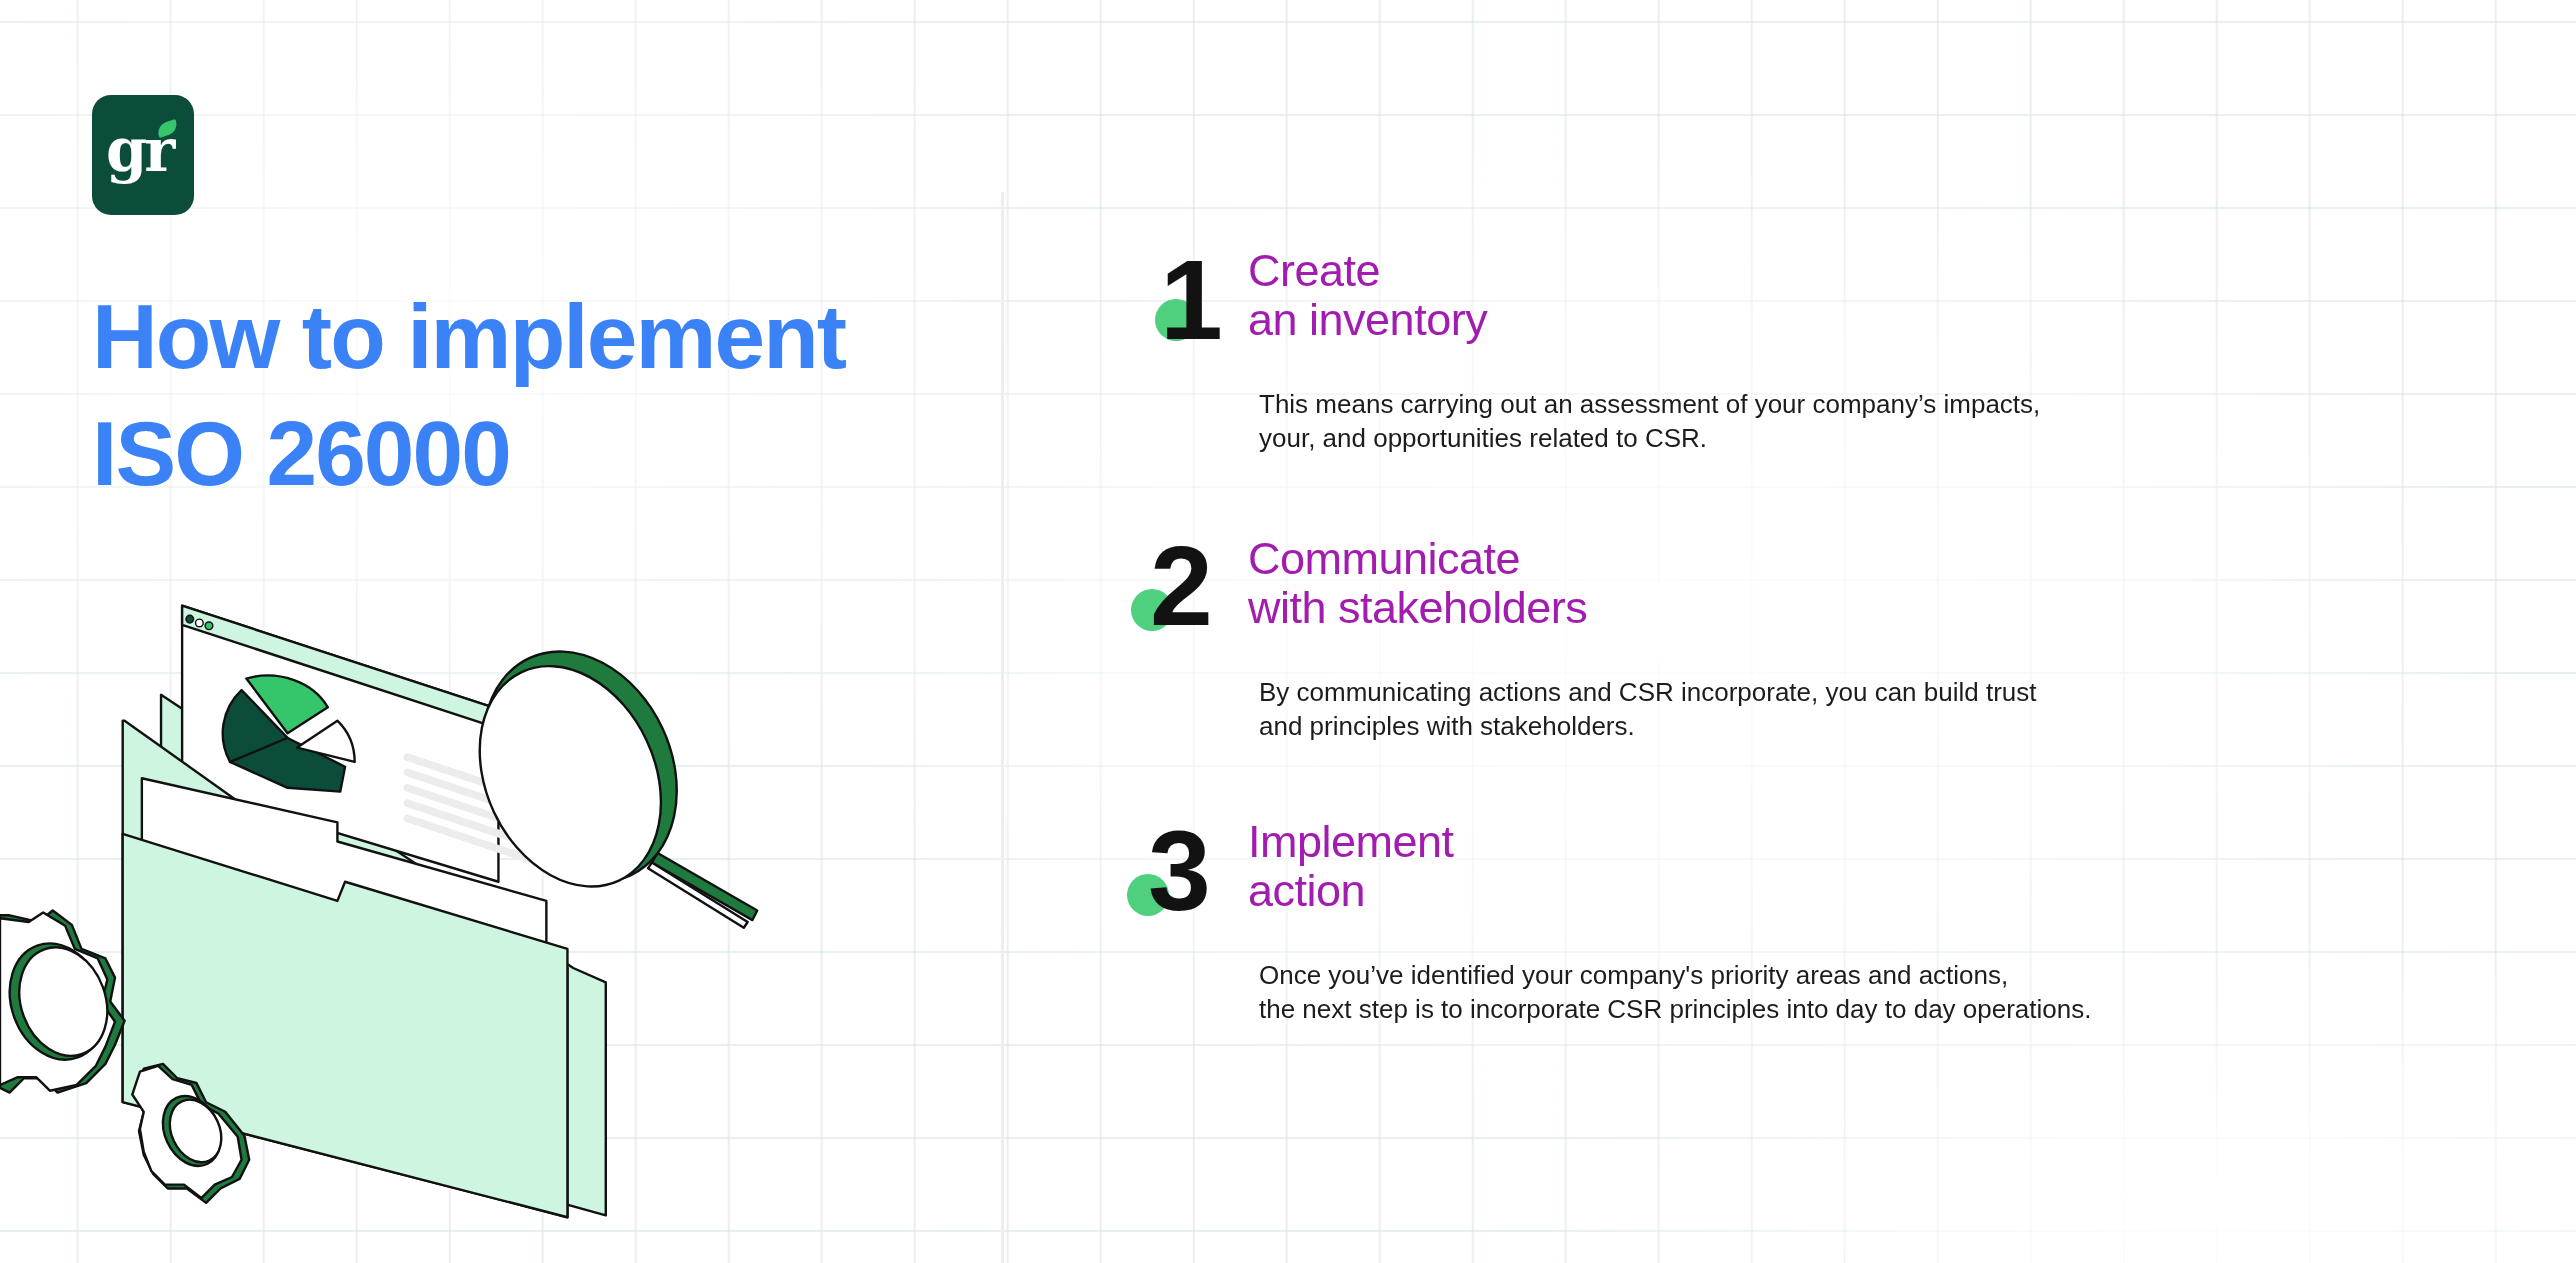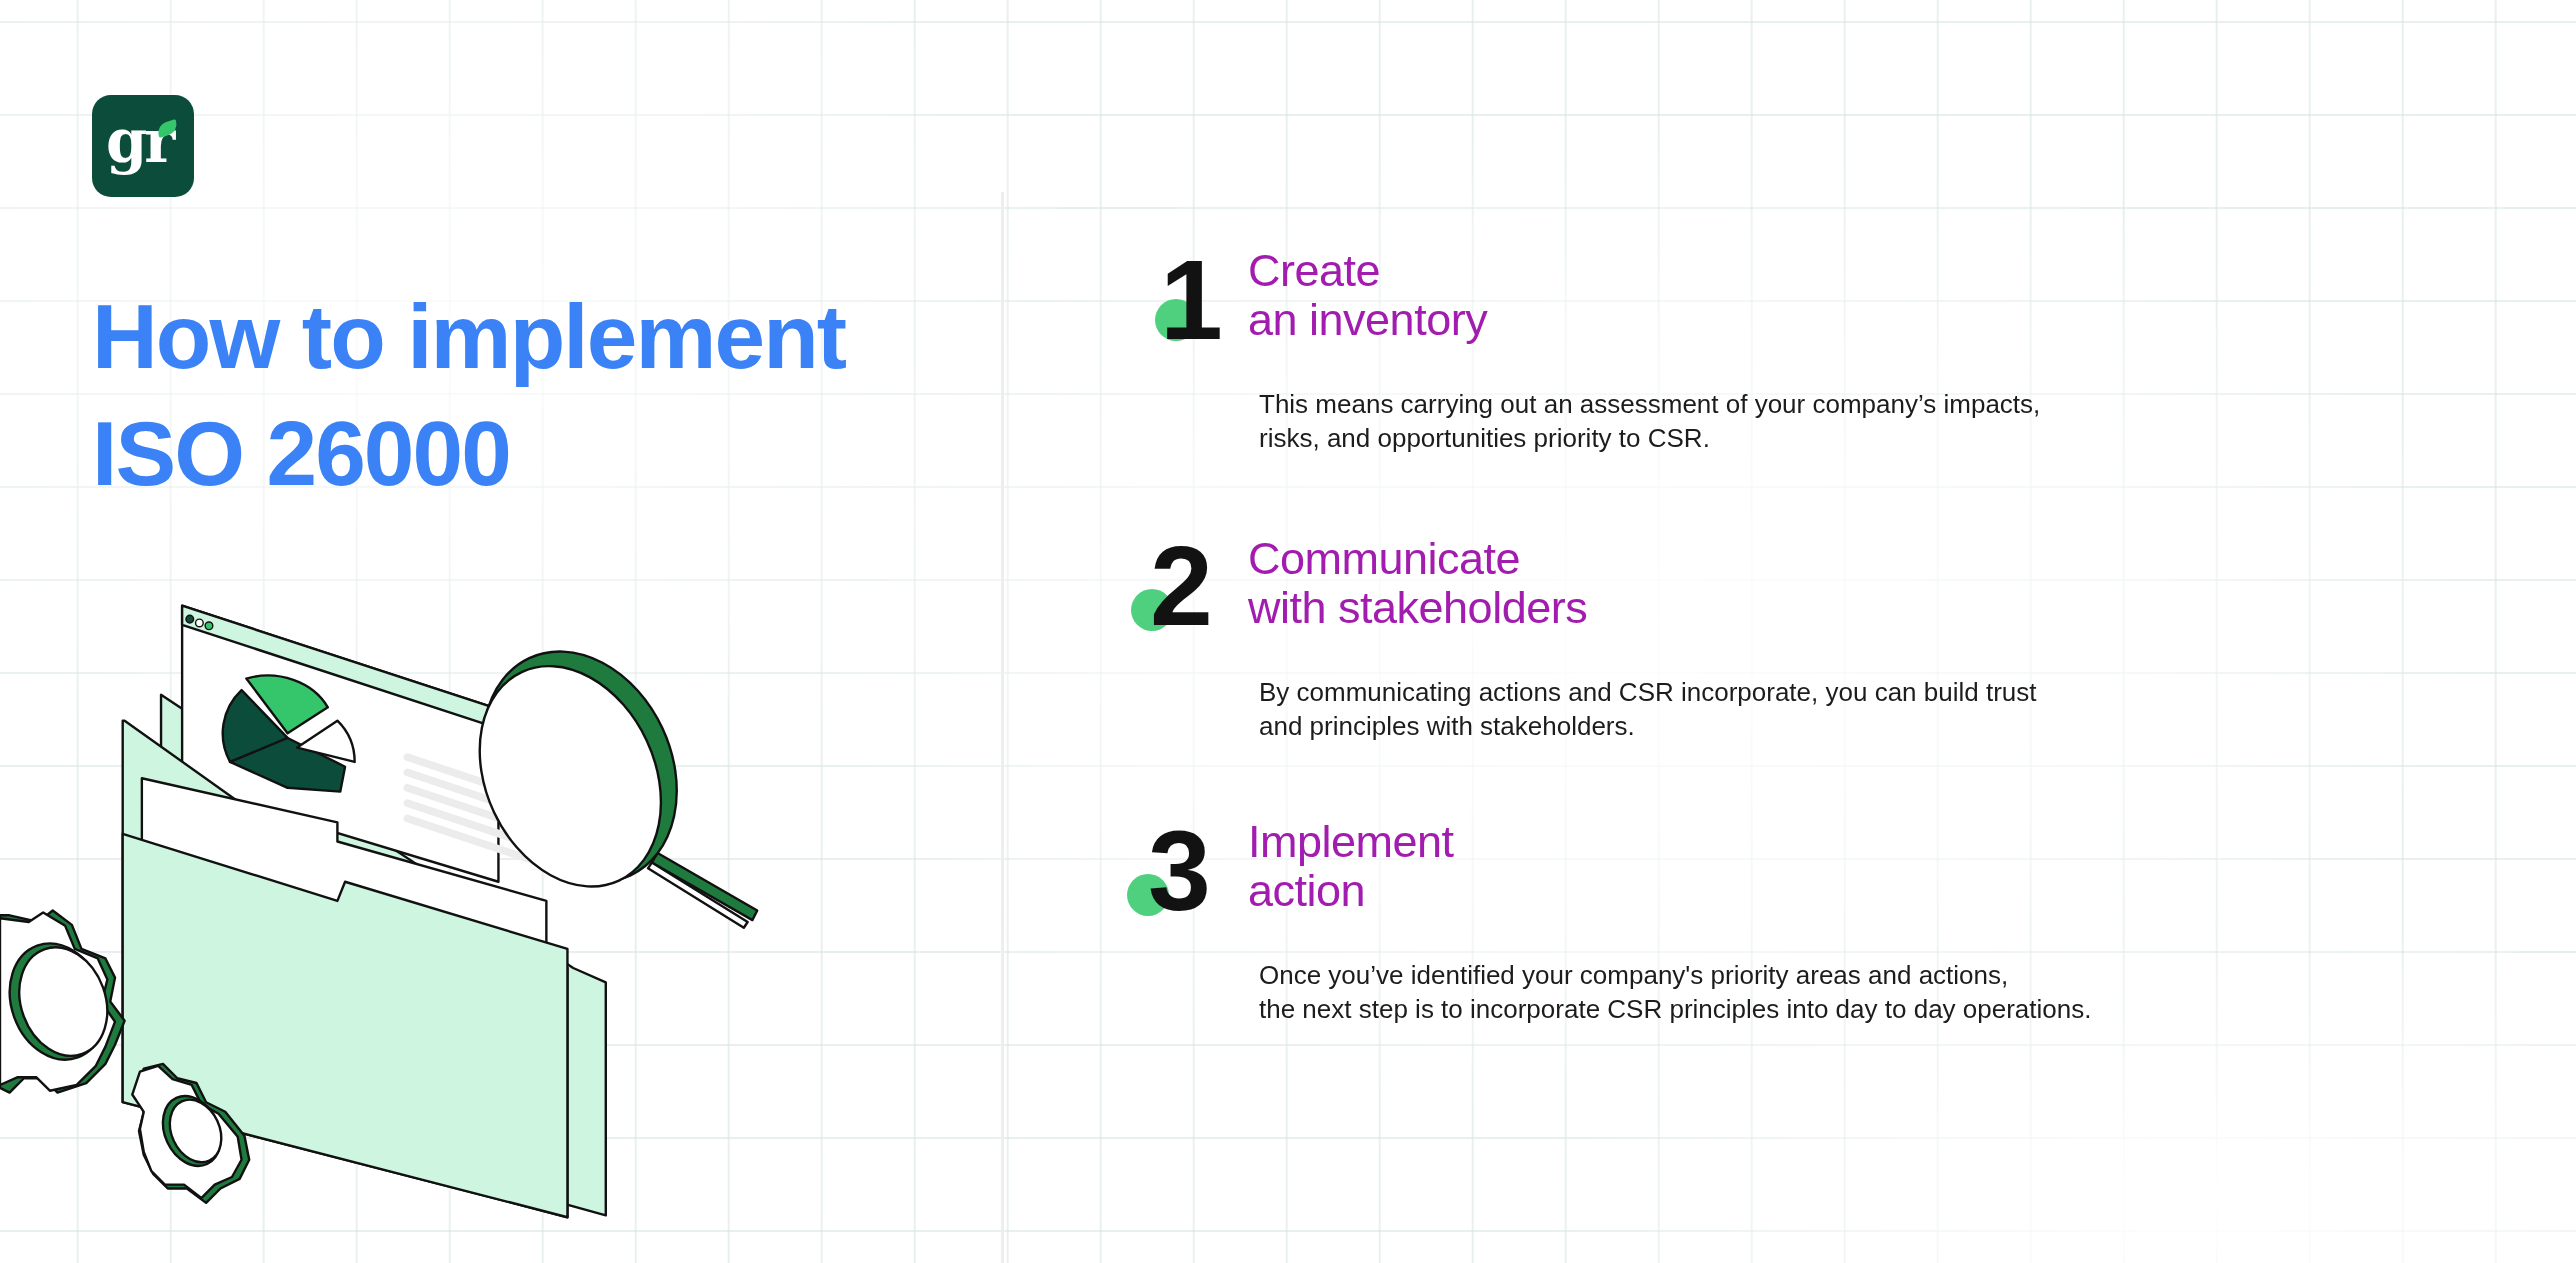--- a/index.html
+++ b/index.html
@@ -21,21 +21,21 @@
     background:
       radial-gradient(ellipse 863px 498px at 1629px 623px, rgba(255,255,255,0.92), rgba(255,255,255,0.55) 60%, rgba(255,255,255,0) 100%),
       radial-gradient(ellipse 671px 288px at 2204px 1198px, rgba(255,255,255,1), rgba(255,255,255,0) 100%),
       radial-gradient(ellipse 671px 498px at 431px 335px, rgba(255,255,255,0.85), rgba(255,255,255,0) 100%);
   }
   .divider {
     position:absolute; left:1001px; top:192px; width:2.9px; height:1071px;
     background:#eeeeee;
   }
   .logo {
-    position:absolute; left:92px; top:95px; width:102px; height:102px;
+    position:absolute; left:92px; top:95px; width:102px; height:120px;
     background:#0b4d3a; border-radius:19px;
     display:flex; align-items:center; justify-content:center;
   }
   .logo-text {
     color:#fff; font-weight:700; font-size:59px; letter-spacing:-2.9px;
     font-family:"DejaVu Serif", serif; margin-top:-9.6px; margin-left:-7.7px;
   }
   .logo-leaf {
     position:absolute; left:65px; top:27px; width:21px; height:13.4px;
     background:#35c66b; border-radius:13.4px 1.9px 13.4px 1.9px; transform:rotate(-18deg);
@@ -146,21 +146,21 @@
     <div class="step-num-wrap">
       <span class="step-dot" style="left:24px; top:59px;"></span>
       <span class="step-num" style="left:29px; top:7.7px;">1</span>
     </div>
     <h2 class="step-title">
       <span>Create</span>
       <span>an inventory</span>
     </h2>
     <p class="step-desc">
       <span>This means carrying out an assessment of your company’s impacts,</span>
-      <span>risks, and opportunities priority to CSR.</span>
+      <span>your, and opportunities related to CSR.</span>
     </p>
   </div>
 
   <div class="step" style="top:288px;">
     <div class="step-num-wrap">
       <span class="step-dot" style="left:0px; top:61px;"></span>
       <span class="step-num" style="left:19px; top:5.8px;">2</span>
     </div>
     <h2 class="step-title">
       <span>Communicate</span>

